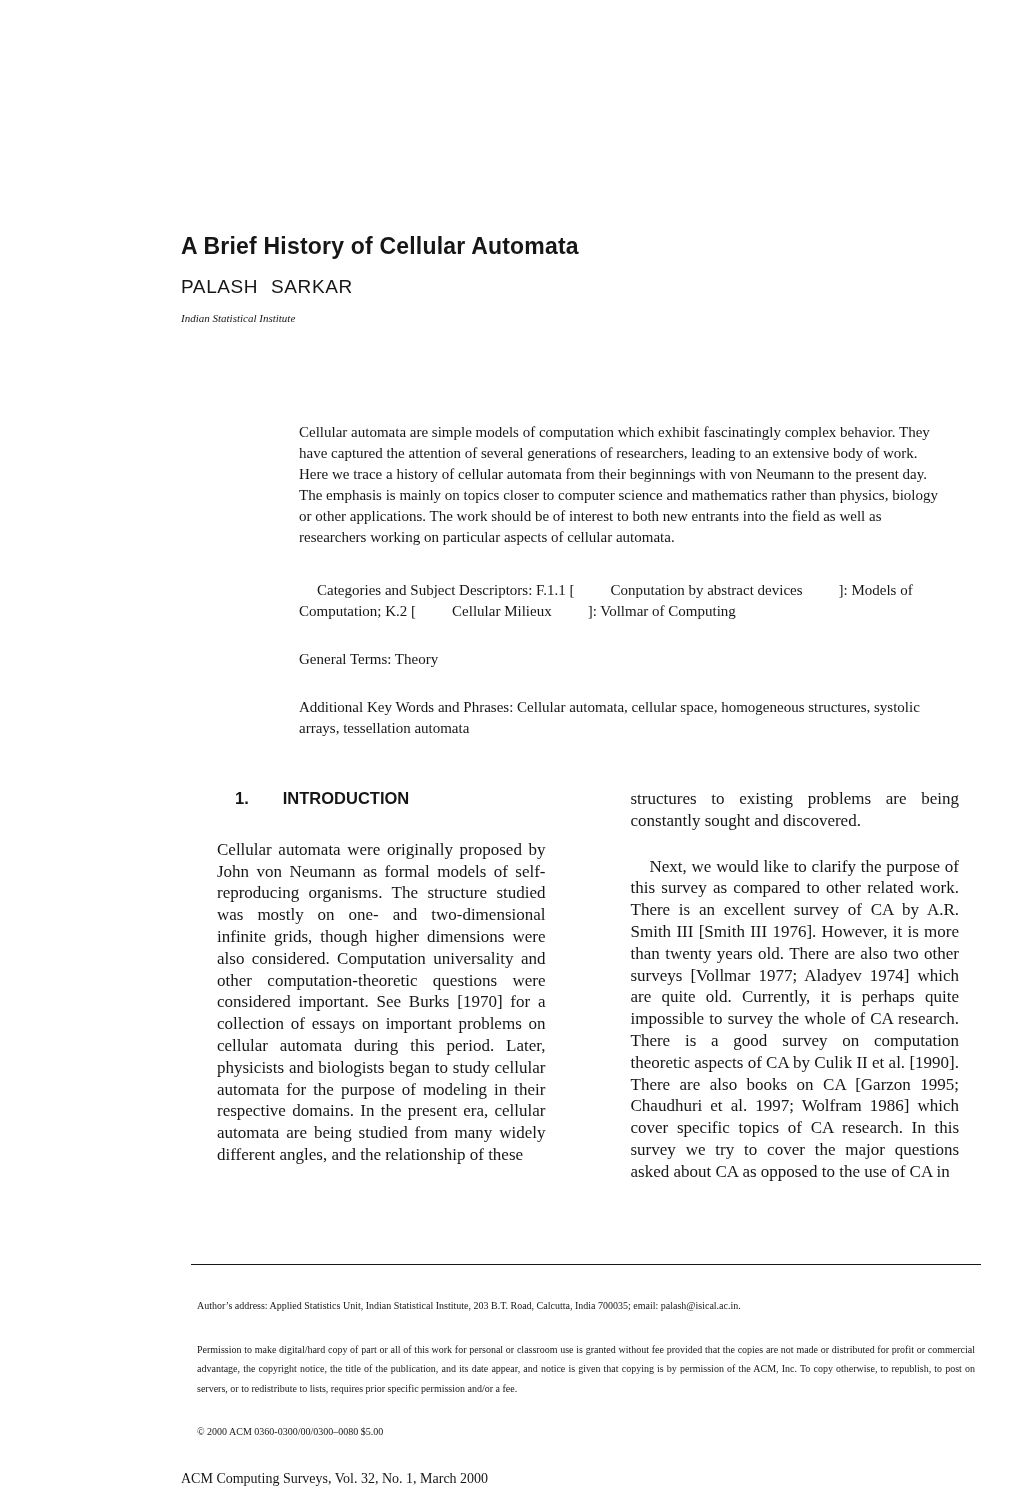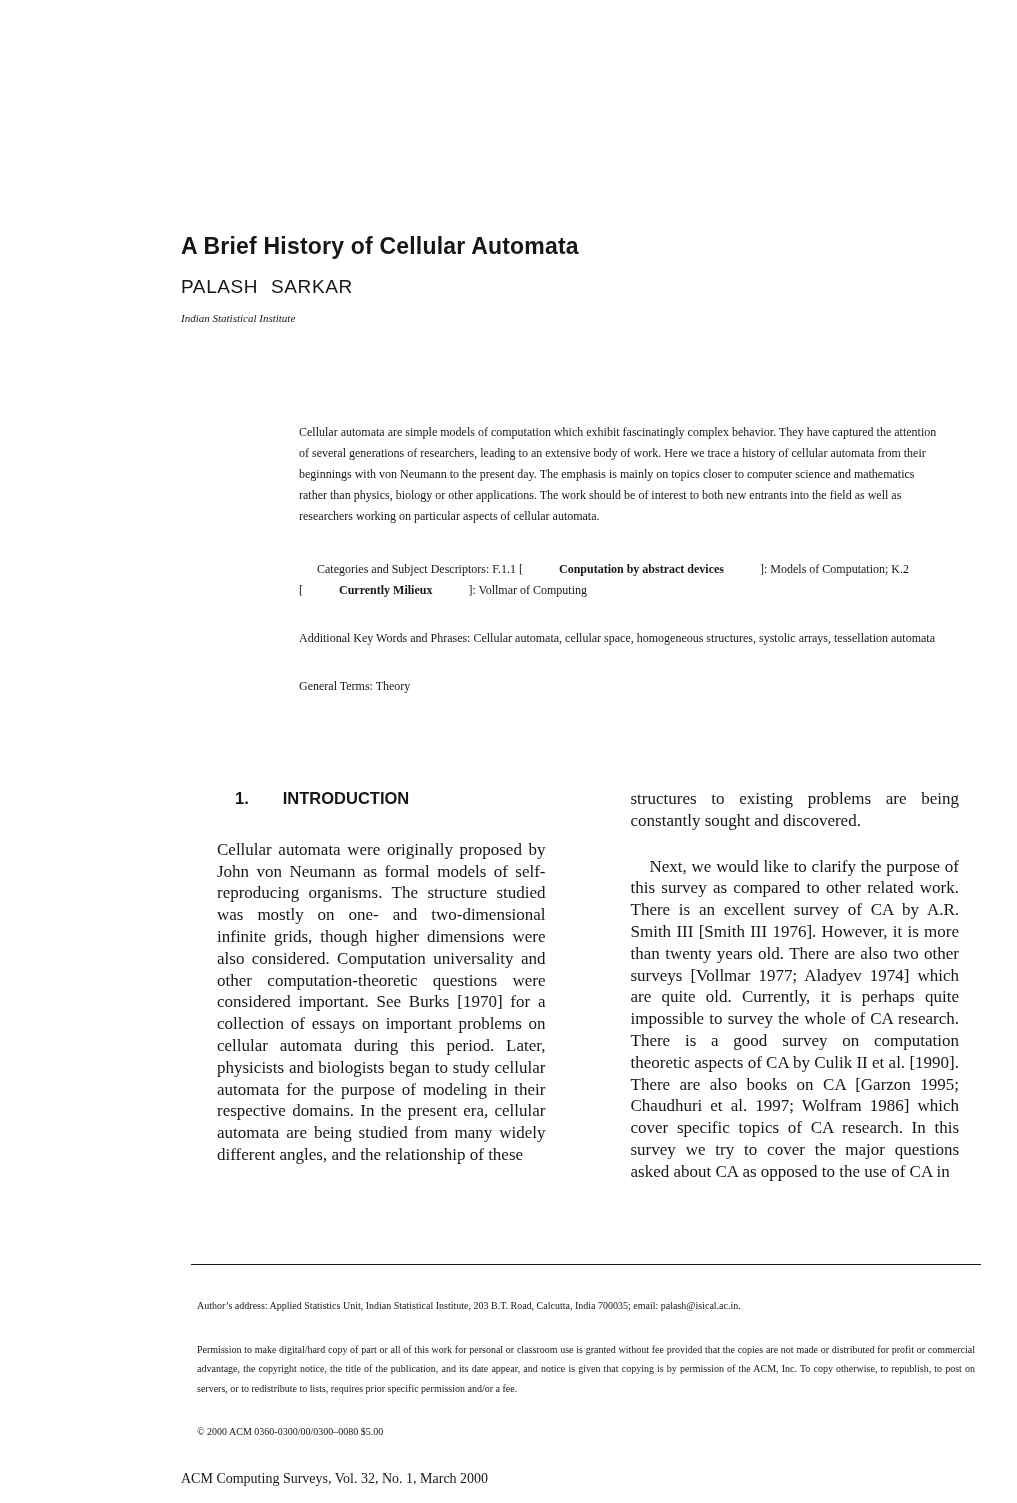--- a/index.html
+++ b/index.html
@@ -22,25 +22,25 @@
     position:absolute; left:115px; top:210px;
     font-family:"Liberation Sans", sans-serif;
     font-size:19px; letter-spacing:0.6px; word-spacing:7px;
   }
   .affiliation {
     position:absolute; left:115px; top:246px;
     font-style:italic; font-size:11px;
   }
   .front-matter {
     position:absolute; left:215px; top:338px; width:694px;
-    font-size:12px; line-height:21px;
+    font-size:15px; line-height:21px;
   }
   .fm-block { margin-bottom:15px; }
   .abstract { text-align:left; margin-bottom:20px; }
-  .fm-line b { font-weight:bold; }
+  .fm-line b { font-weight:normal; }
   .columns {
     position:absolute; left:115px; top:686px; width:826px;
     display:flex; gap:13px;
   }
   .col { width:398px; font-size:17px; line-height:21.8px; text-align:justify; }
   .section-heading {
     font-family:"Liberation Sans", sans-serif;
     font-weight:bold; font-size:16.5px;
     text-align:left;
     margin-bottom:17px;
@@ -67,25 +67,25 @@
 
   <h1 class="title">A Brief History of Cellular Automata</h1>
 
   <div class="author">PALASH SARKAR</div>
 
   <div class="affiliation">Indian Statistical Institute</div>
 
   <div class="front-matter">
     <p class="abstract">Cellular automata are simple models of computation which exhibit fascinatingly complex behavior. They have captured the attention of several generations of researchers, leading to an extensive body of work. Here we trace a history of cellular automata from their beginnings with von Neumann to the present day. The emphasis is mainly on topics closer to computer science and mathematics rather than physics, biology or other applications. The work should be of interest to both new entrants into the field as well as researchers working on particular aspects of cellular automata.</p>
 
-    <p class="fm-block fm-line"><span>Categories and Subject Descriptors: F.1.1 [</span><b>Conputation by abstract devices</b><span>]: Models of Computation; K.2 [</span><b>Currently Milieux</b><span>]: Vollmar of Computing</span></p>
+    <p class="fm-block fm-line"><span>Categories and Subject Descriptors: F.1.1 [</span><b>Conputation by abstract devices</b><span>]: Models of Computation; K.2 [</span><b>Cellular Milieux</b><span>]: Vollmar of Computing</span></p>
+
+    <p class="fm-block">General Terms: Theory</p>
 
     <p class="fm-block">Additional Key Words and Phrases: Cellular automata, cellular space, homogeneous structures, systolic arrays, tessellation automata</p>
-
-    <p class="fm-block">General Terms: Theory</p>
   </div>
 
   <div class="columns">
     <div class="col">
       <h2 class="section-heading"><span class="hnum">1.</span><span>INTRODUCTION</span></h2>
       <p>Cellular automata were originally proposed by John von Neumann as formal models of self-reproducing organisms. The structure studied was mostly on one- and two-dimensional infinite grids, though higher dimensions were also considered. Computation universality and other computation-theoretic questions were considered important. See Burks [1970] for a collection of essays on important problems on cellular automata during this period. Later, physicists and biologists began to study cellular automata for the purpose of modeling in their respective domains. In the present era, cellular automata are being studied from many widely different angles, and the relationship of these</p>
     </div>
     <div class="col">
       <p>structures to existing problems are being constantly sought and discovered.</p>
       <p class="indent">Next, we would like to clarify the purpose of this survey as compared to other related work. There is an excellent survey of CA by A.R. Smith III [Smith III 1976]. However, it is more than twenty years old. There are also two other surveys [Vollmar 1977; Aladyev 1974] which are quite old. Currently, it is perhaps quite impossible to survey the whole of CA research. There is a good survey on computation theoretic aspects of CA by Culik II et al. [1990]. There are also books on CA [Garzon 1995; Chaudhuri et al. 1997; Wolfram 1986] which cover specific topics of CA research. In this survey we try to cover the major questions asked about CA as opposed to the use of CA in</p>

